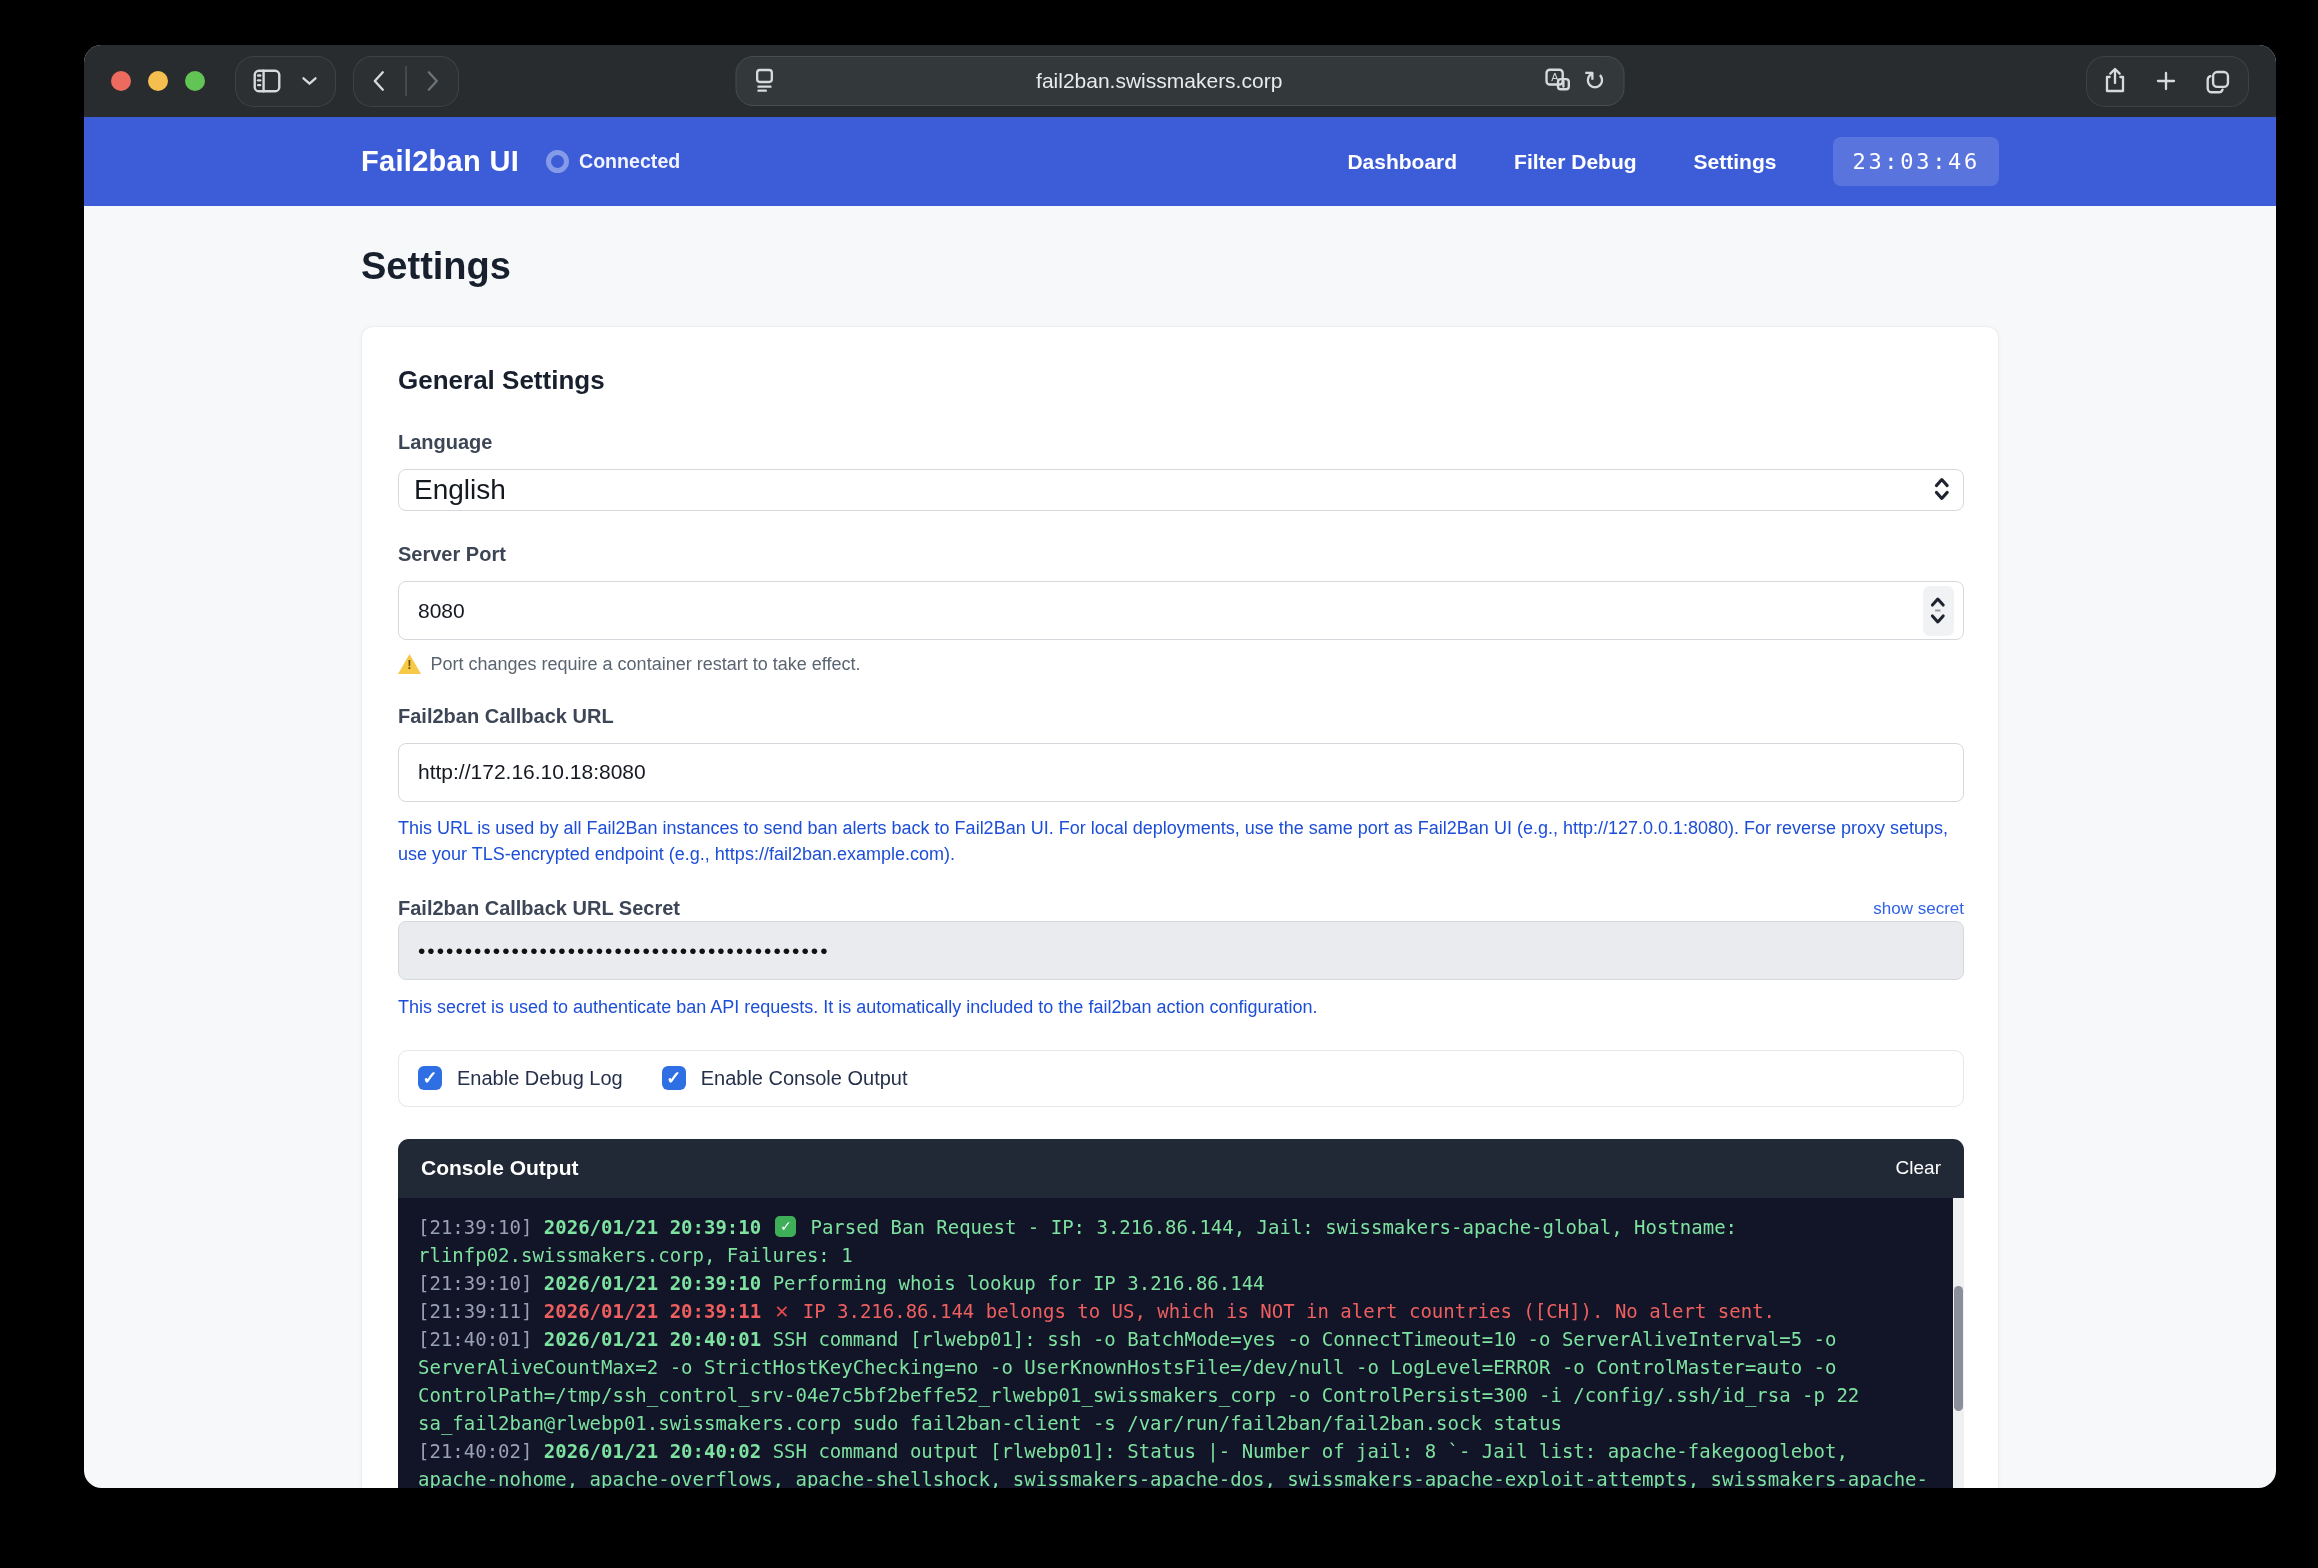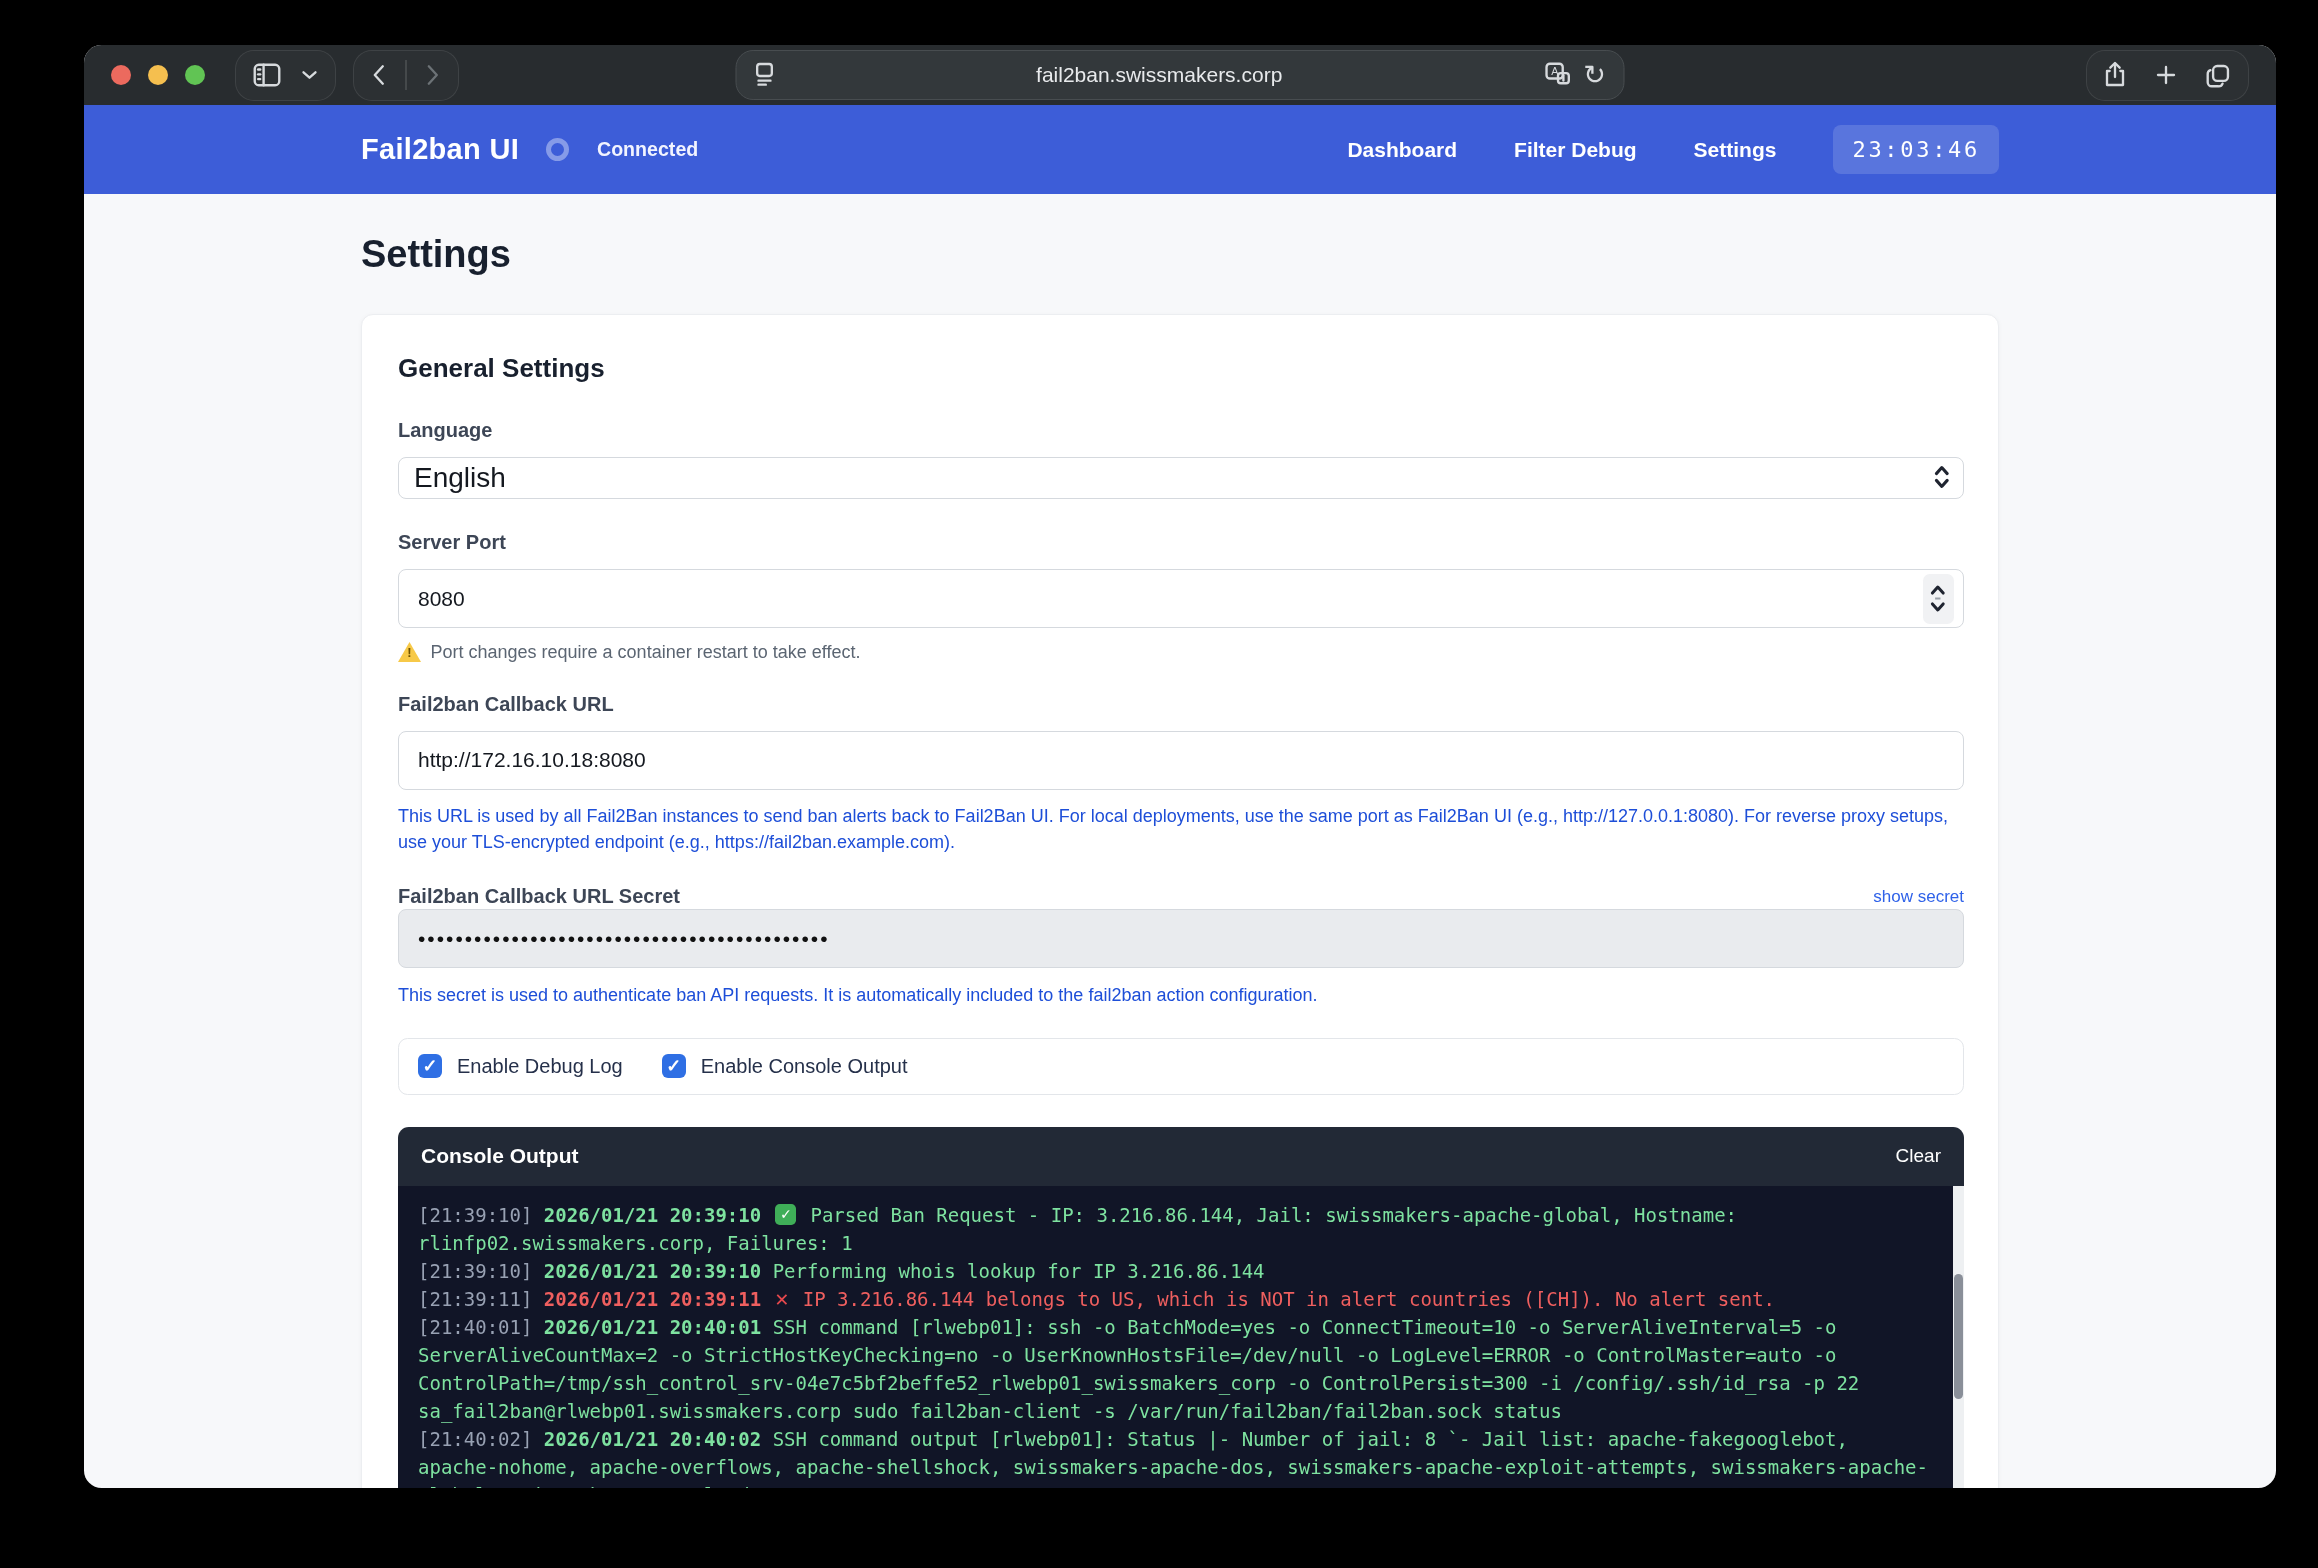--- a/index.html
+++ b/index.html
@@ -4,39 +4,39 @@
 <style>
   * { margin:0; padding:0; box-sizing:border-box; }
   html,body { width:2319px; height:1569px; background:#000; font-family:"Liberation Sans", sans-serif; }
   .screen { position:relative; width:2319px; height:1569px; background:#000; overflow:hidden; }
 
   
   .window { position:absolute; left:84px; top:45px; width:2192px; height:1443px;
             border-radius:17.6px; overflow:hidden; background:#f7f8fa; }
 
   
-  .toolbar { height:60px; background:#282c2f; display:flex; align-items:center; padding:0 27px; position:relative; }
+  .toolbar { height:72px; background:#282c2f; display:flex; align-items:center; padding:0 27px; position:relative; }
   .traffic { display:flex; gap:17px; margin-right:30px; }
   .tl { width:20px; height:20px; border-radius:50%; }
   .tl.red{ background:#ec6a5e; } .tl.yellow{ background:#f5bf4f; } .tl.green{ background:#61c454; }
   .pill { height:51px; border:1.4px solid rgba(255,255,255,0.09); background:rgba(255,255,255,0.02);
           border-radius:19px; display:flex; align-items:center; padding:0 16px; gap:17.6px; margin-right:17.6px; }
   .pill svg { display:block; }
   .tool-divider { width:1.4px; height:30px; background:rgba(255,255,255,0.12); }
   .urlbar { position:absolute; left:50%; transform:translateX(-50%); width:889px; height:50px;
             background:#33383b; border:1.4px solid #484d50; border-radius:17.6px;
             display:flex; align-items:center; padding:0 17.6px; }
   .url-text { flex:1; text-align:center; color:#e8eaec; font-size:21px; }
   .right-tools { margin-left:auto; }
 
   
   .nav { height:89px; background:#3d5dd8; }
   .nav-inner { width:1638px; margin:0 auto; height:100%; display:flex; align-items:center; }
   .brand { color:#fff; font-size:29px; font-weight:bold; letter-spacing:0.3px; }
-  .status { display:flex; align-items:center; gap:28px; margin-left:27px; }
+  .status { display:flex; align-items:center; gap:10px; margin-left:27px; }
   .status-ring { width:23px; height:23px; border-radius:50%; border:5.4px solid rgba(195,206,245,0.55); }
   .status-label { color:#f2f4ff; font-size:19.6px; font-weight:bold; }
   .nav-links { margin-left:auto; display:flex; align-items:center; gap:57px; }
   .nav-link { color:#fff; font-size:21px; font-weight:bold; cursor:pointer; }
   .clock { font-family:"DejaVu Sans Mono", monospace; font-size:22px; color:#fff; letter-spacing:2.7px;
            background:rgba(255,255,255,0.15); border-radius:8px; padding:12px 19px; }
 
   
   .content { padding-top:39px; }
   .page-title { width:1638px; margin:0 auto; font-size:38px; font-weight:bold; color:#18202e; }

